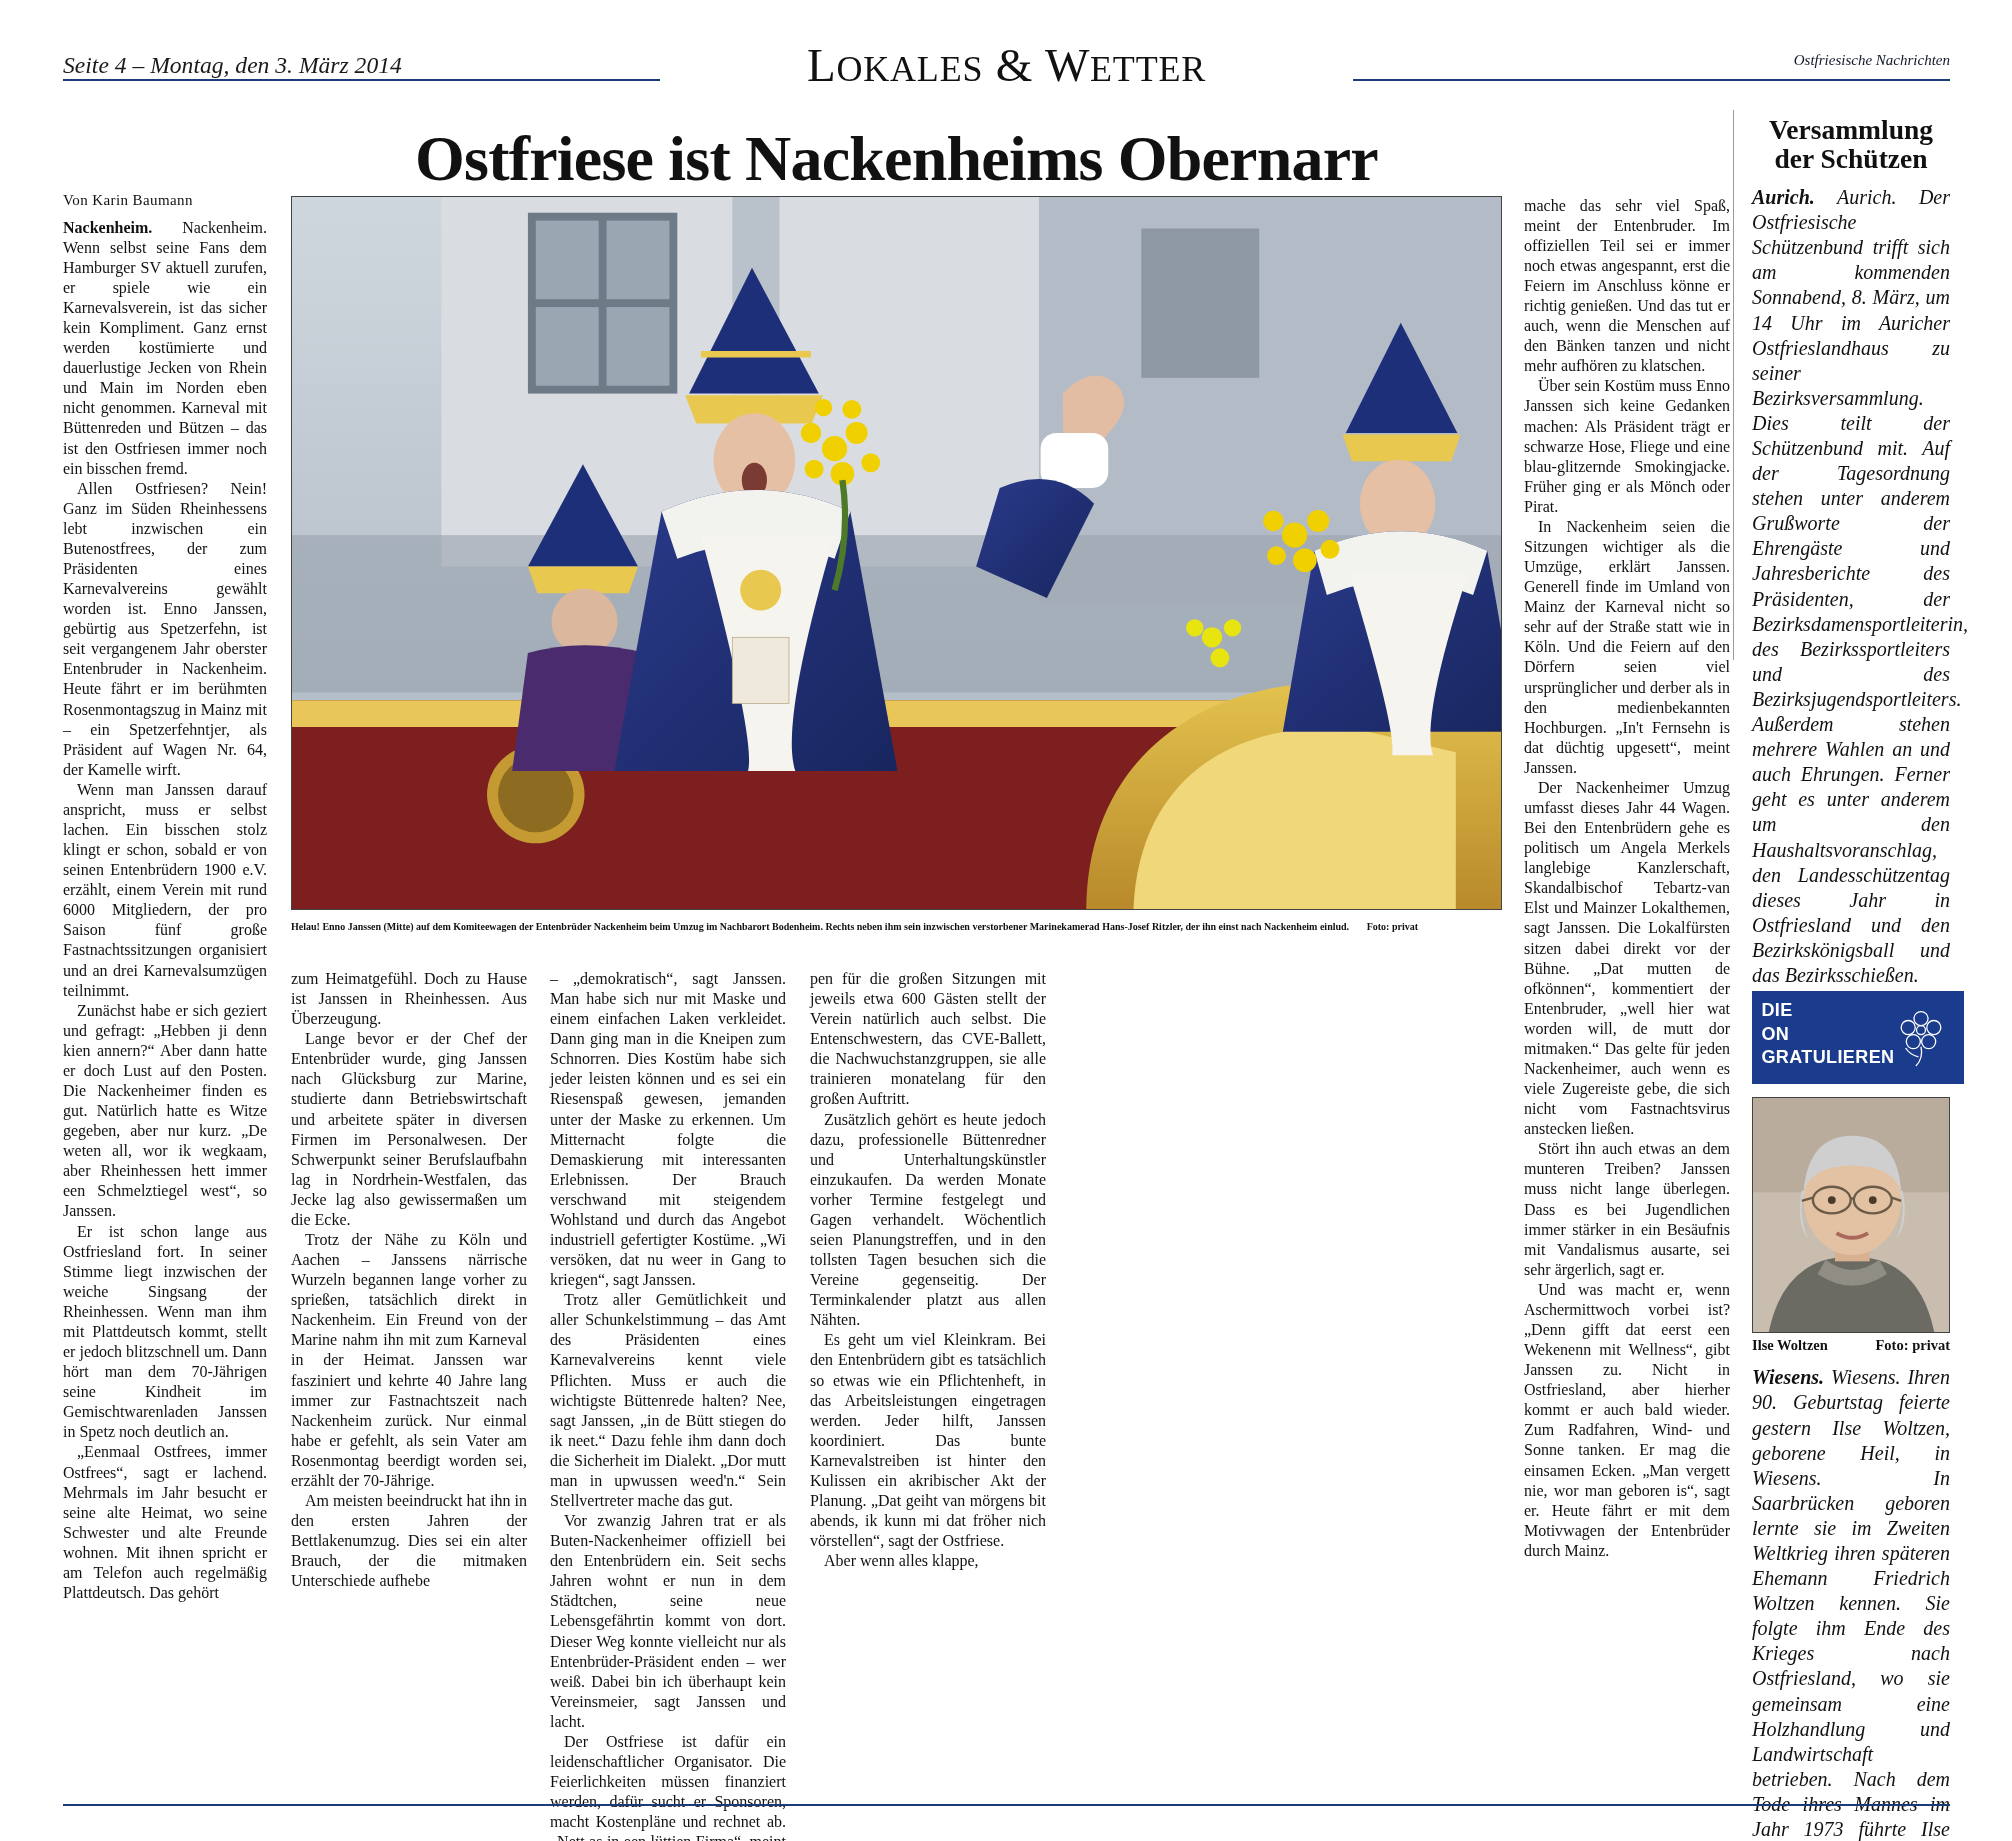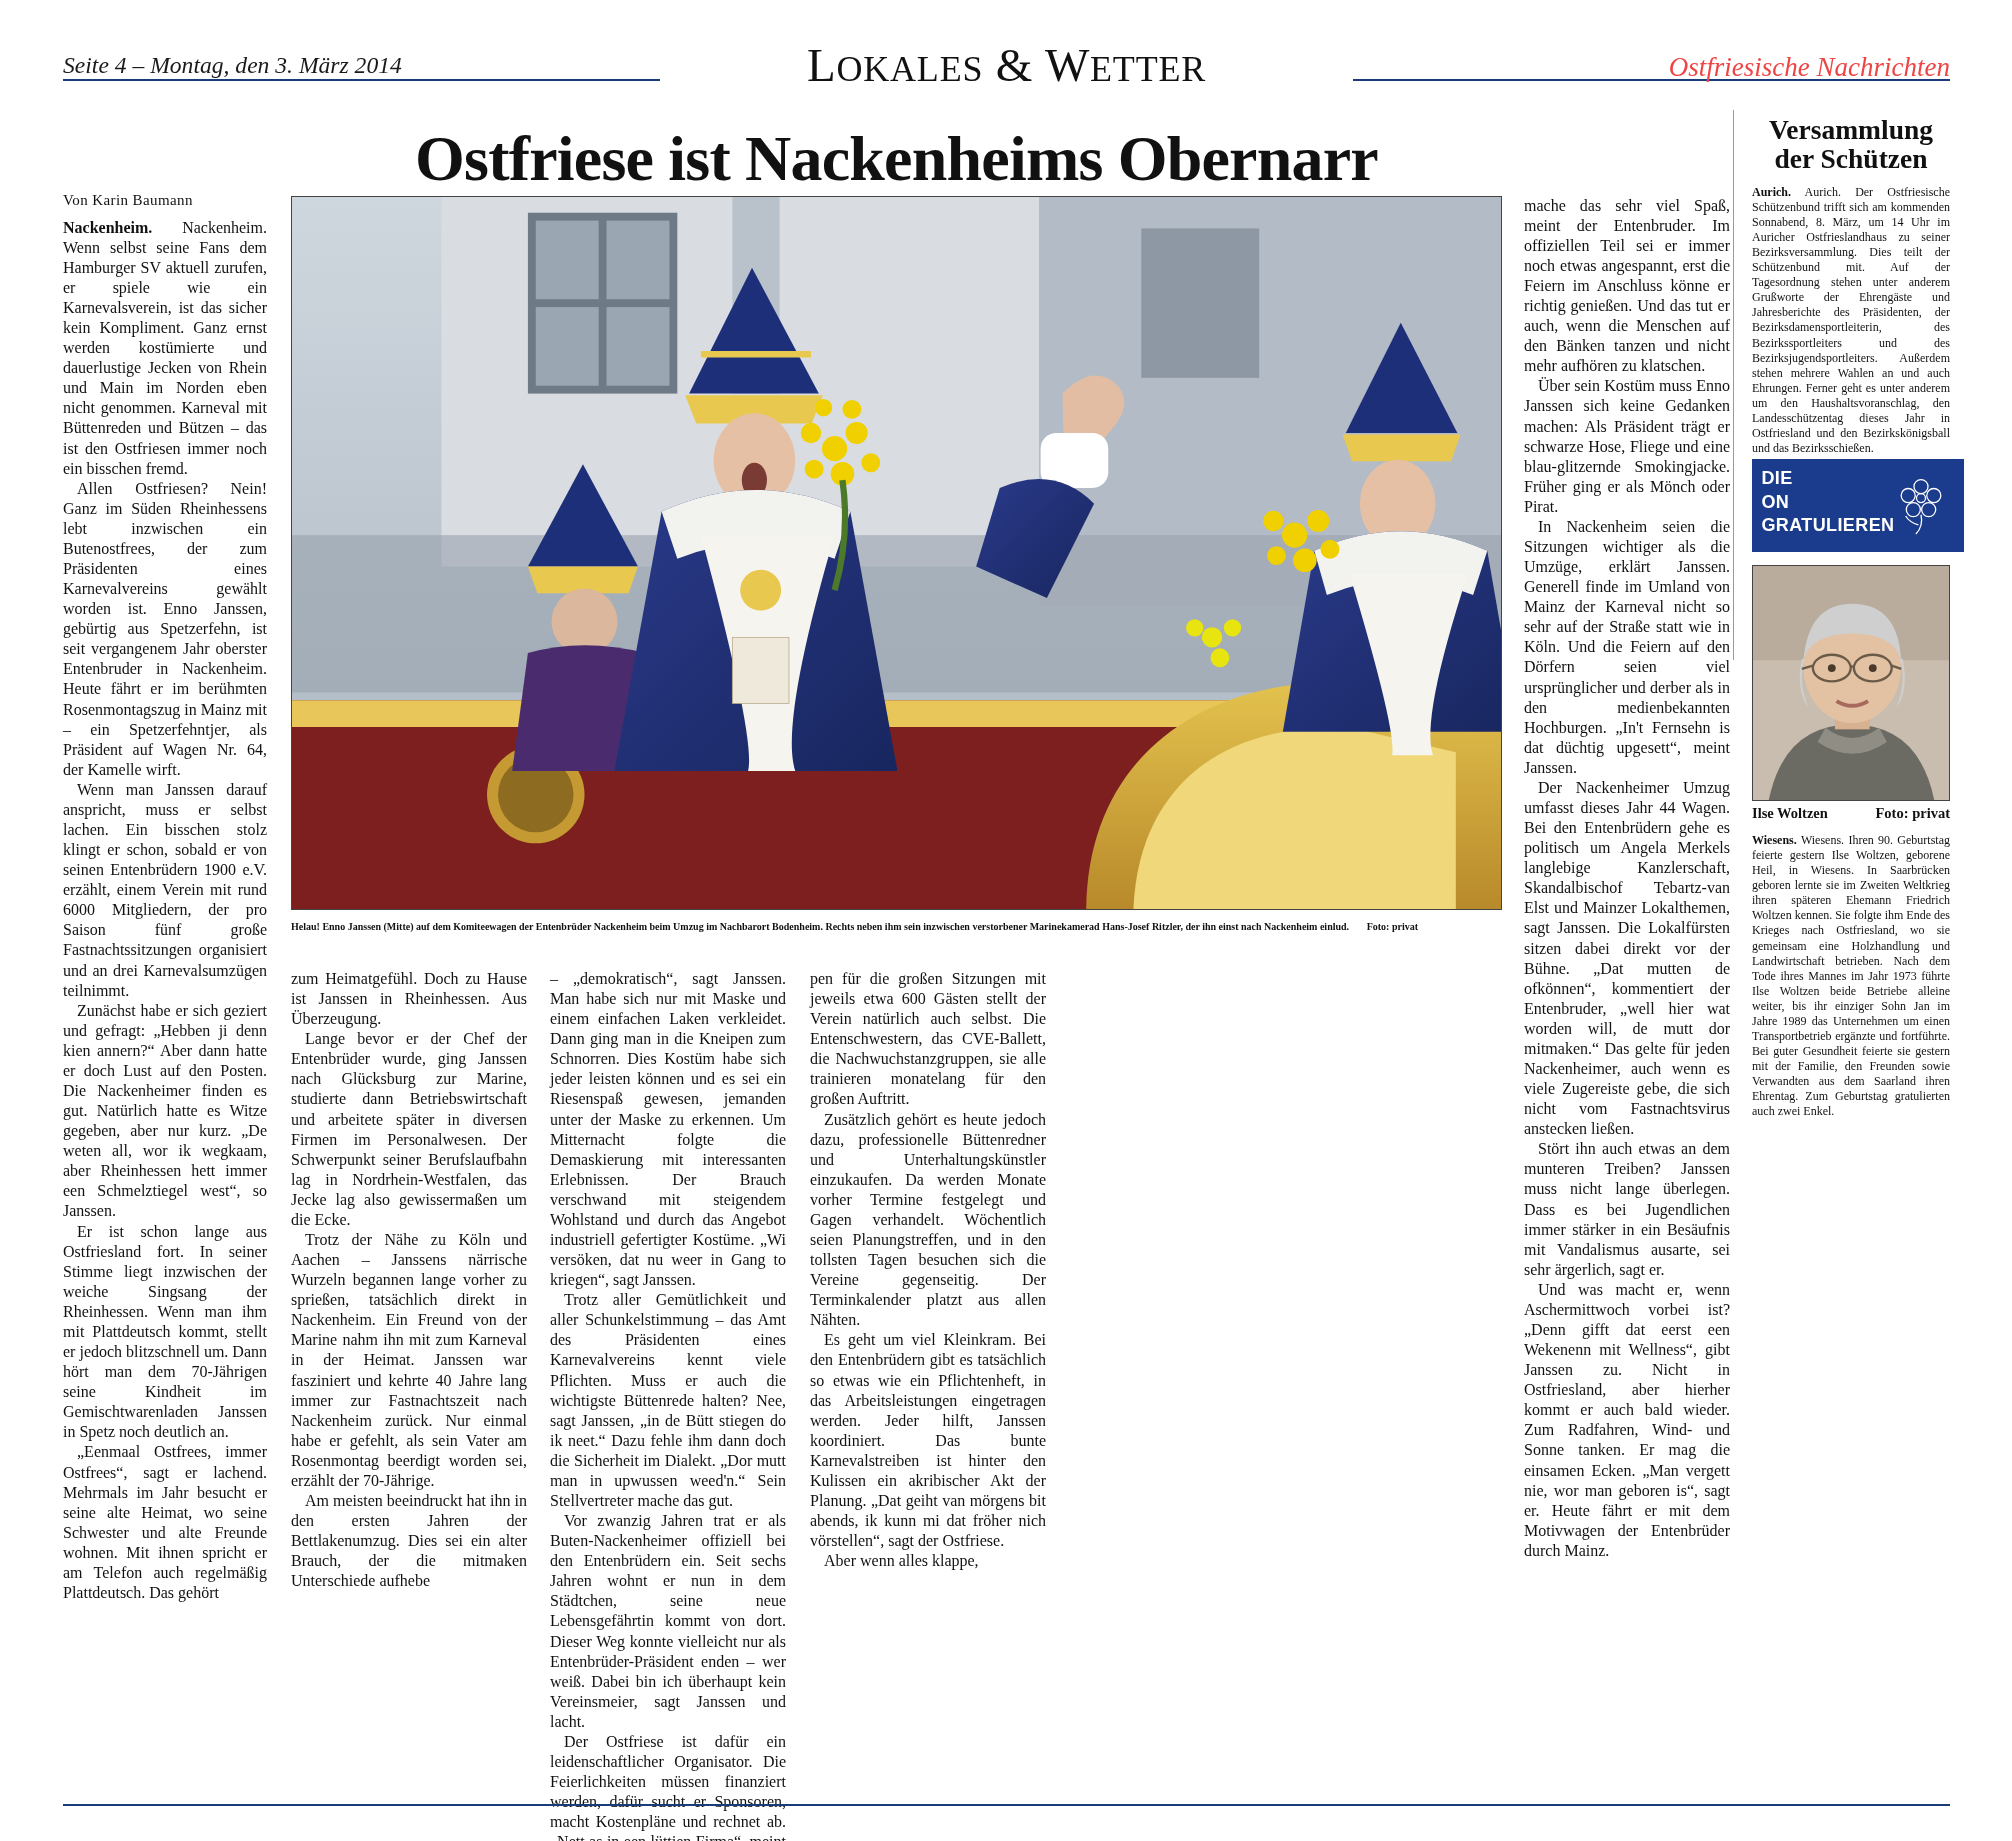--- a/index.html
+++ b/index.html
@@ -48,22 +48,22 @@
     letter-spacing: 0.8px;
     white-space: nowrap;
   }
   .masthead .center .cap { font-size: 47px; }
   .masthead .center .sc { font-size: 36px; }
   .masthead .right {
     position: absolute;
     right: 0;
     top: 6.3px;
     font-style: italic;
-    font-size: 27px;
-    color: #ef4444;
+    font-size: 15px;
+    color: #0f172a;
   }
   .rule-left, .rule-right {
     position: absolute;
     top: 33px;
     height: 2.4px;
     background: #1b3c7a;
   }
   .rule-left { left: 0; width: 597px; }
   .rule-right { right: 0; width: 597px; }
 
@@ -155,25 +155,26 @@
   
   .side-title {
     font-family: "Liberation Serif", serif;
     font-weight: bold;
     font-size: 27.5px;
     line-height: 1.08;
     text-align: center;
     margin: 4.7px 0 11px 0;
   }
   .side-text {
-    font-size: 12px;
+    font-size: 20px;
     line-height: 1.255;
     text-align: justify;
     hyphens: auto;
     font-family: "Liberation Serif", serif;
+    font-style: italic;
   }
   .side-text p { margin: 0; text-indent: 14px; }
   .side-text p.first { text-indent: 0; }
 
   .ad {
     margin-top: 3px;
     width: 212px;
     height: 93px;
     background: #1b3c8c;
     color: #ffffff;

